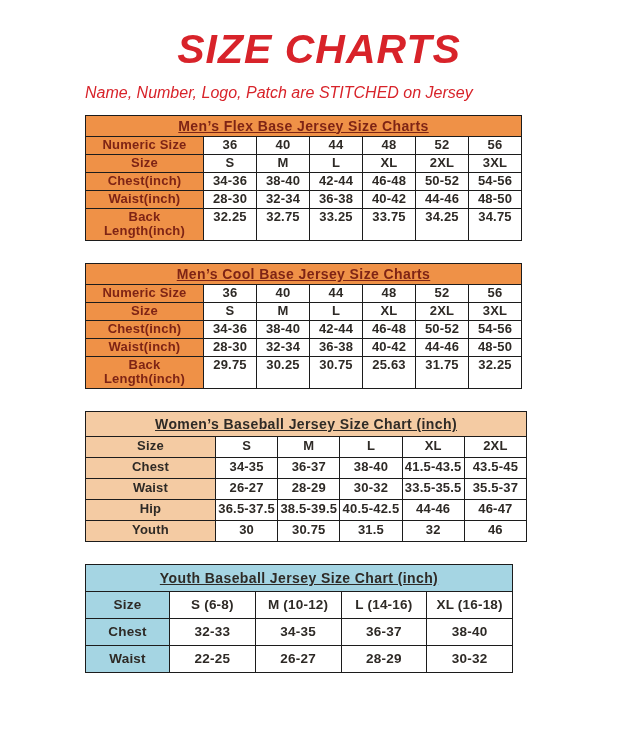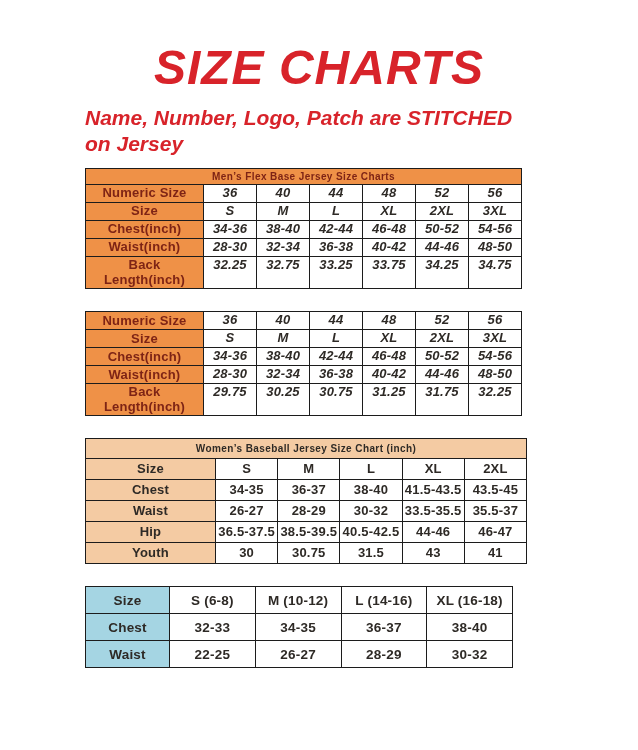--- a/index.html
+++ b/index.html
@@ -9,55 +9,56 @@
   }
   .page {
     position: relative;
     width: 638px;
     height: 750px;
     background: #ffffff;
     overflow: hidden;
     font-family: "Liberation Sans", "DejaVu Sans", sans-serif;
   }
   .title {
-    margin: 40px 0 10px 0;
+    margin: 26px 0 10px 0;
     text-align: center;
-    font-size: 48px;
+    font-size: 41px;
     font-weight: bold;
     font-style: italic;
     letter-spacing: 1px;
     color: var(--red, #D8232A);
   }
   .subtitle {
     margin: 0 0 12px 85px;
     width: 455px;
-    font-size: 21px;
+    font-size: 16px;
     line-height: 1.22;
-    font-weight: bold;
+    font-weight: normal;
     font-style: italic;
     color: var(--red, #D8232A);
   }
   #tables {
     margin-left: 85px;
   }
   table.size-table {
     border-collapse: collapse;
     table-layout: fixed;
     margin-bottom: 22px;
     background: #ffffff;
   }
   table.size-table th, table.size-table td {
     border: 1.5px solid var(--border, #1C1C1C);
     font-weight: bold;
     text-align: center;
     overflow: hidden;
   }
   .table-title {
-    font-size: 10px;
+    font-size: 14px;
     letter-spacing: 0.4px;
+    text-decoration: underline;
   }
   td.label, td.value {
     font-size: 13px;
     letter-spacing: 0.2px;
     line-height: 1.12;
   }
   td.value { color: var(--text-dark, #2E2A26); }
 
   
   table.theme-mens { width: 437px; }
@@ -68,21 +69,21 @@
   }
   .theme-mens td.label {
     background: var(--orange, #EF9147);
     color: var(--maroon, #7E2415);
     padding: 1px 2px;
   }
   .theme-mens td {
     height: 15px;
     padding: 1px 2px;
   }
-  .theme-mens td.value { vertical-align: top; font-style: italic; }
+  .theme-mens td.value { vertical-align: top; }
 
   
   table.theme-womens { width: 442px; }
   .theme-womens .table-title {
     background: var(--peach, #F4CBA3);
     color: var(--text-dark, #2E2A26);
     padding: 4px 4px;
   }
   .theme-womens td.label {
     background: var(--peach, #F4CBA3);
@@ -184,20 +185,23 @@
           <col style="width: 118px;">
           <col>
           <col>
           <col>
           <col>
           <col>
           <col>
         </colgroup>
         <tbody>
           <tr>
+            <th colspan="7" class="table-title">Men’s Cool Base Jersey Size Charts</th>
+          </tr>
+          <tr>
             <td class="label">Numeric Size</td>
             <td class="value">36</td>
             <td class="value">40</td>
             <td class="value">44</td>
             <td class="value">48</td>
             <td class="value">52</td>
             <td class="value">56</td>
           </tr>
           <tr>
             <td class="label">Size</td>
@@ -224,21 +228,21 @@
             <td class="value">36-38</td>
             <td class="value">40-42</td>
             <td class="value">44-46</td>
             <td class="value">48-50</td>
           </tr>
           <tr>
             <td class="label">Back Length(inch)</td>
             <td class="value">29.75</td>
             <td class="value">30.25</td>
             <td class="value">30.75</td>
-            <td class="value">31.25</td>
+            <td class="value">25.63</td>
             <td class="value">31.75</td>
             <td class="value">32.25</td>
           </tr>
         </tbody>
       </table>
       <table class="size-table theme-womens">
         <colgroup>
           <col style="width: 130px;">
           <col>
           <col>
@@ -280,35 +284,38 @@
             <td class="value">38.5-39.5</td>
             <td class="value">40.5-42.5</td>
             <td class="value">44-46</td>
             <td class="value">46-47</td>
           </tr>
           <tr>
             <td class="label">Youth</td>
             <td class="value">30</td>
             <td class="value">30.75</td>
             <td class="value">31.5</td>
-            <td class="value">43</td>
-            <td class="value">41</td>
+            <td class="value">32</td>
+            <td class="value">46</td>
           </tr>
         </tbody>
       </table>
       <table class="size-table theme-youth">
         <colgroup>
           <col style="width: 84px;">
           <col>
           <col>
           <col>
           <col>
         </colgroup>
         <tbody>
           <tr>
+            <th colspan="5" class="table-title">Youth Baseball Jersey Size Chart (inch)</th>
+          </tr>
+          <tr>
             <td class="label">Size</td>
             <td class="value">S (6-8)</td>
             <td class="value">M (10-12)</td>
             <td class="value">L (14-16)</td>
             <td class="value">XL (16-18)</td>
           </tr>
           <tr>
             <td class="label">Chest</td>
             <td class="value">32-33</td>
             <td class="value">34-35</td>

